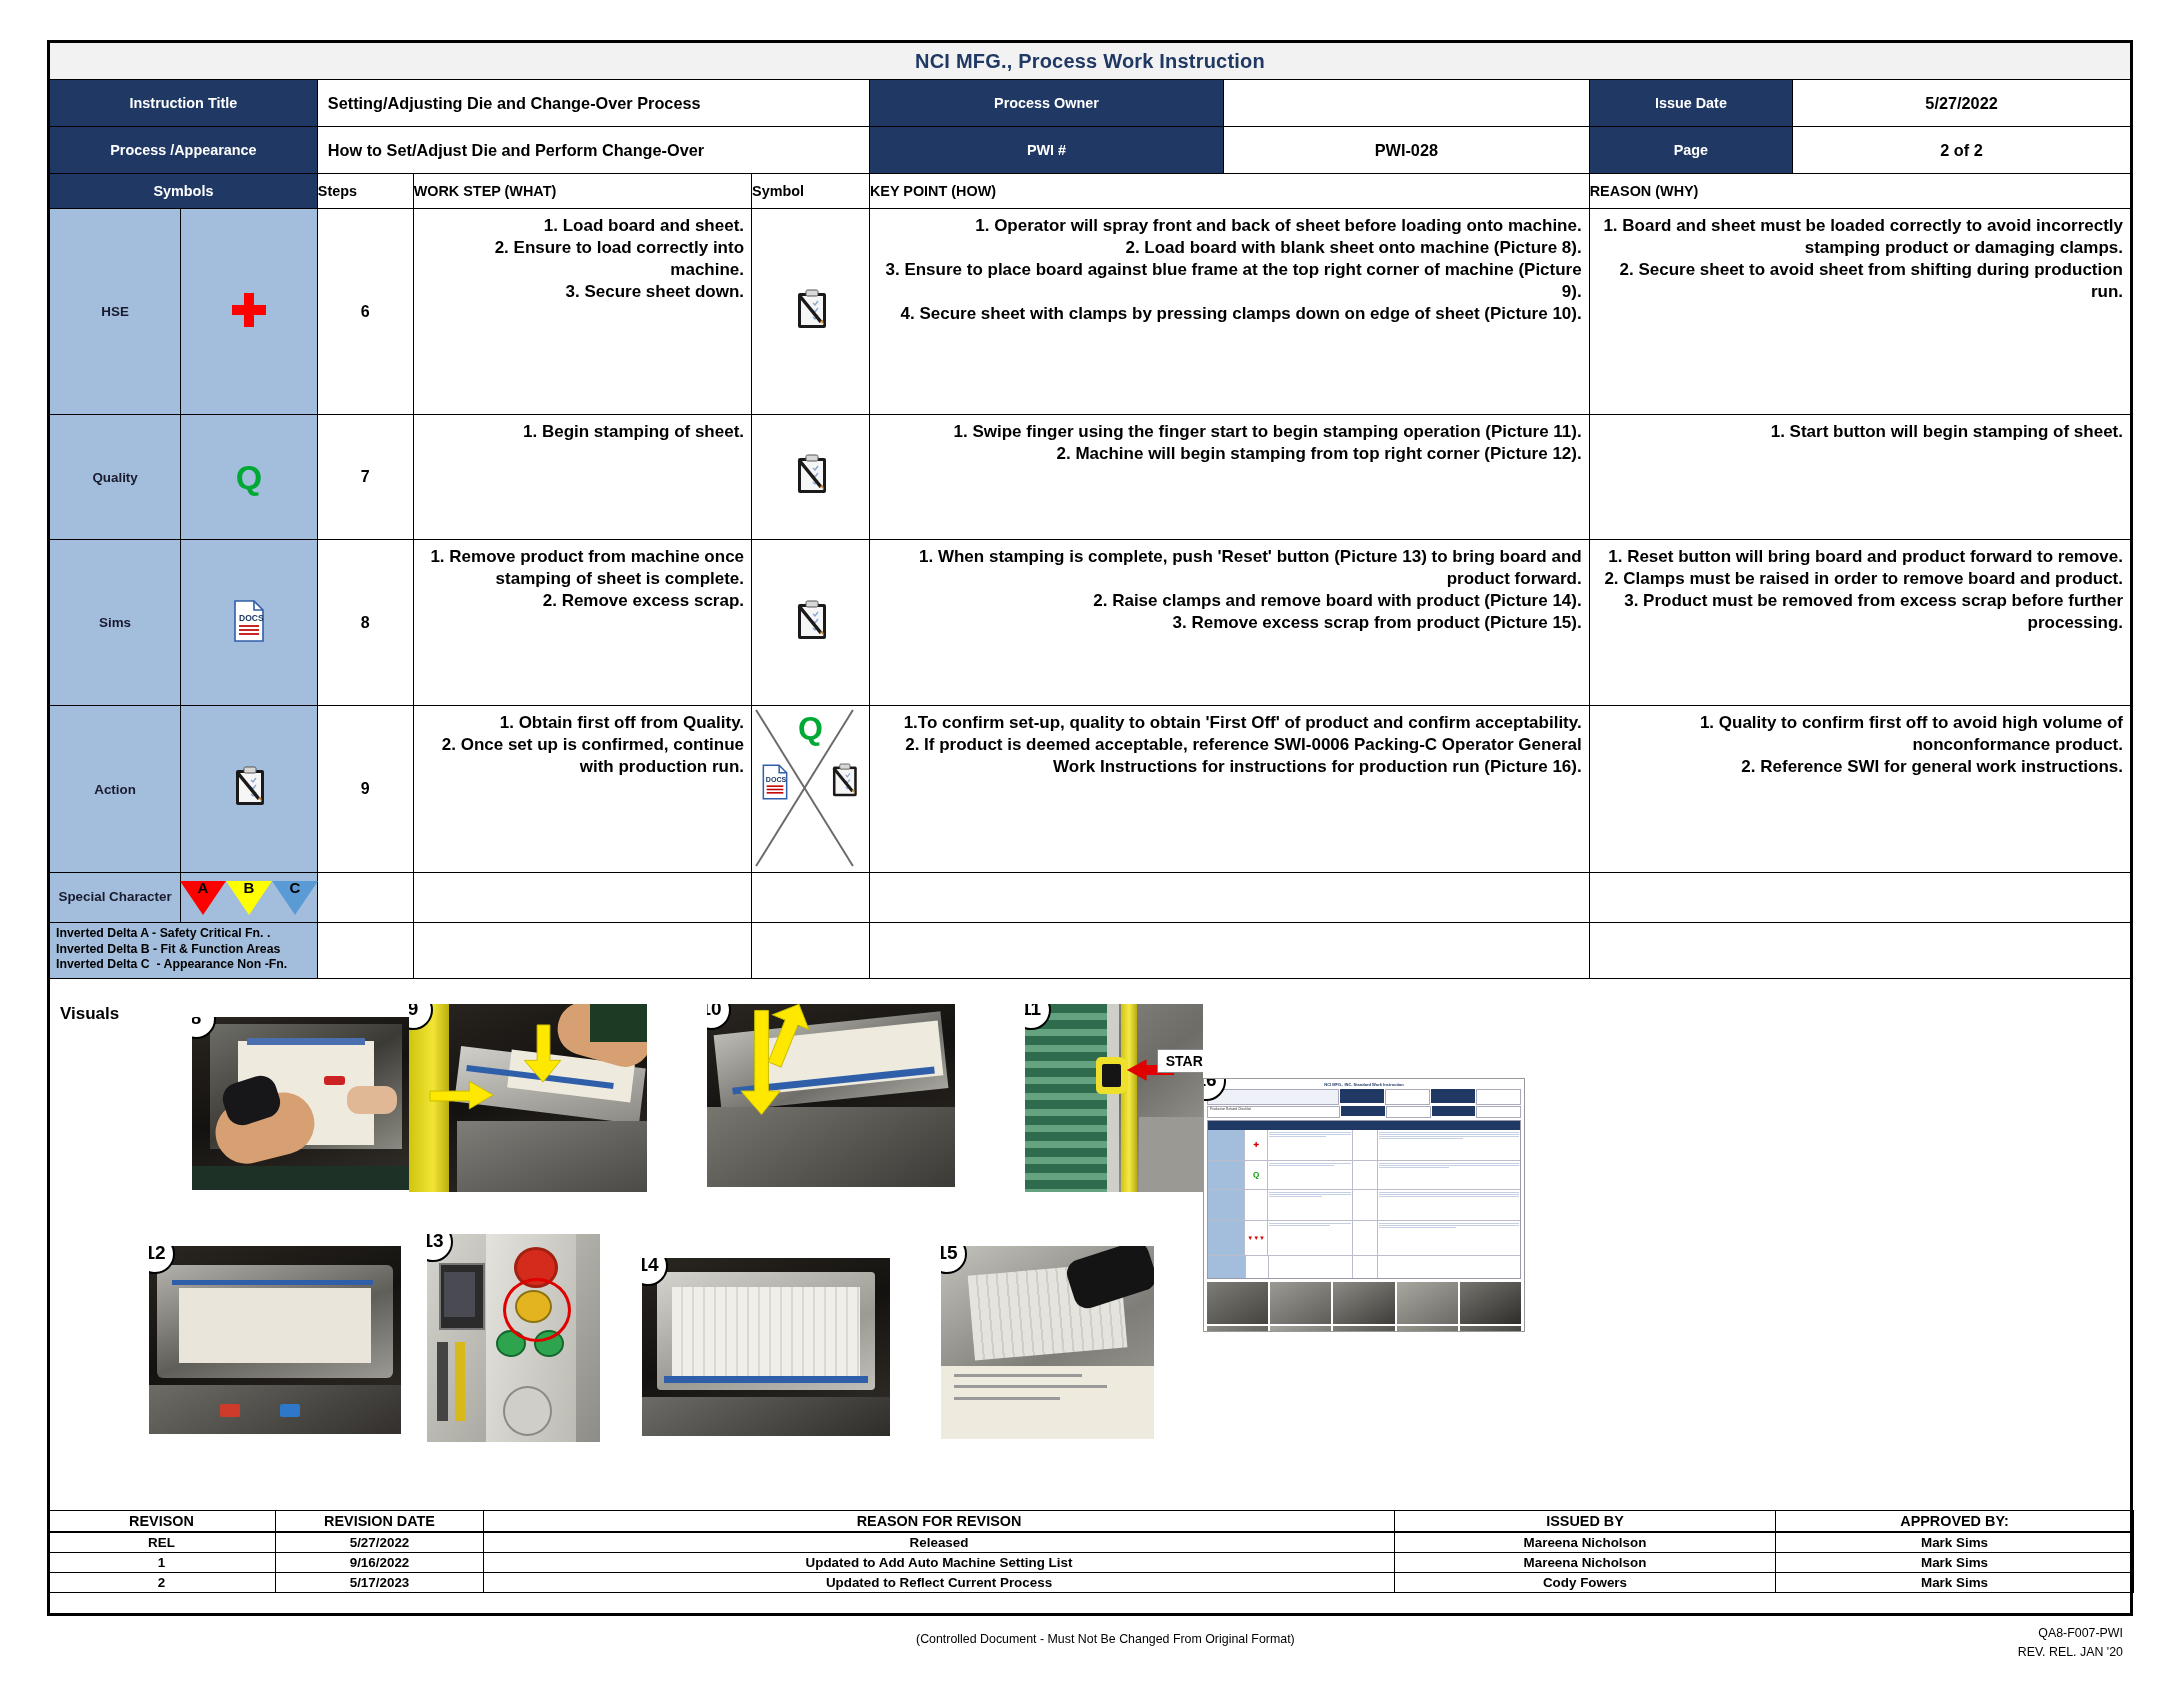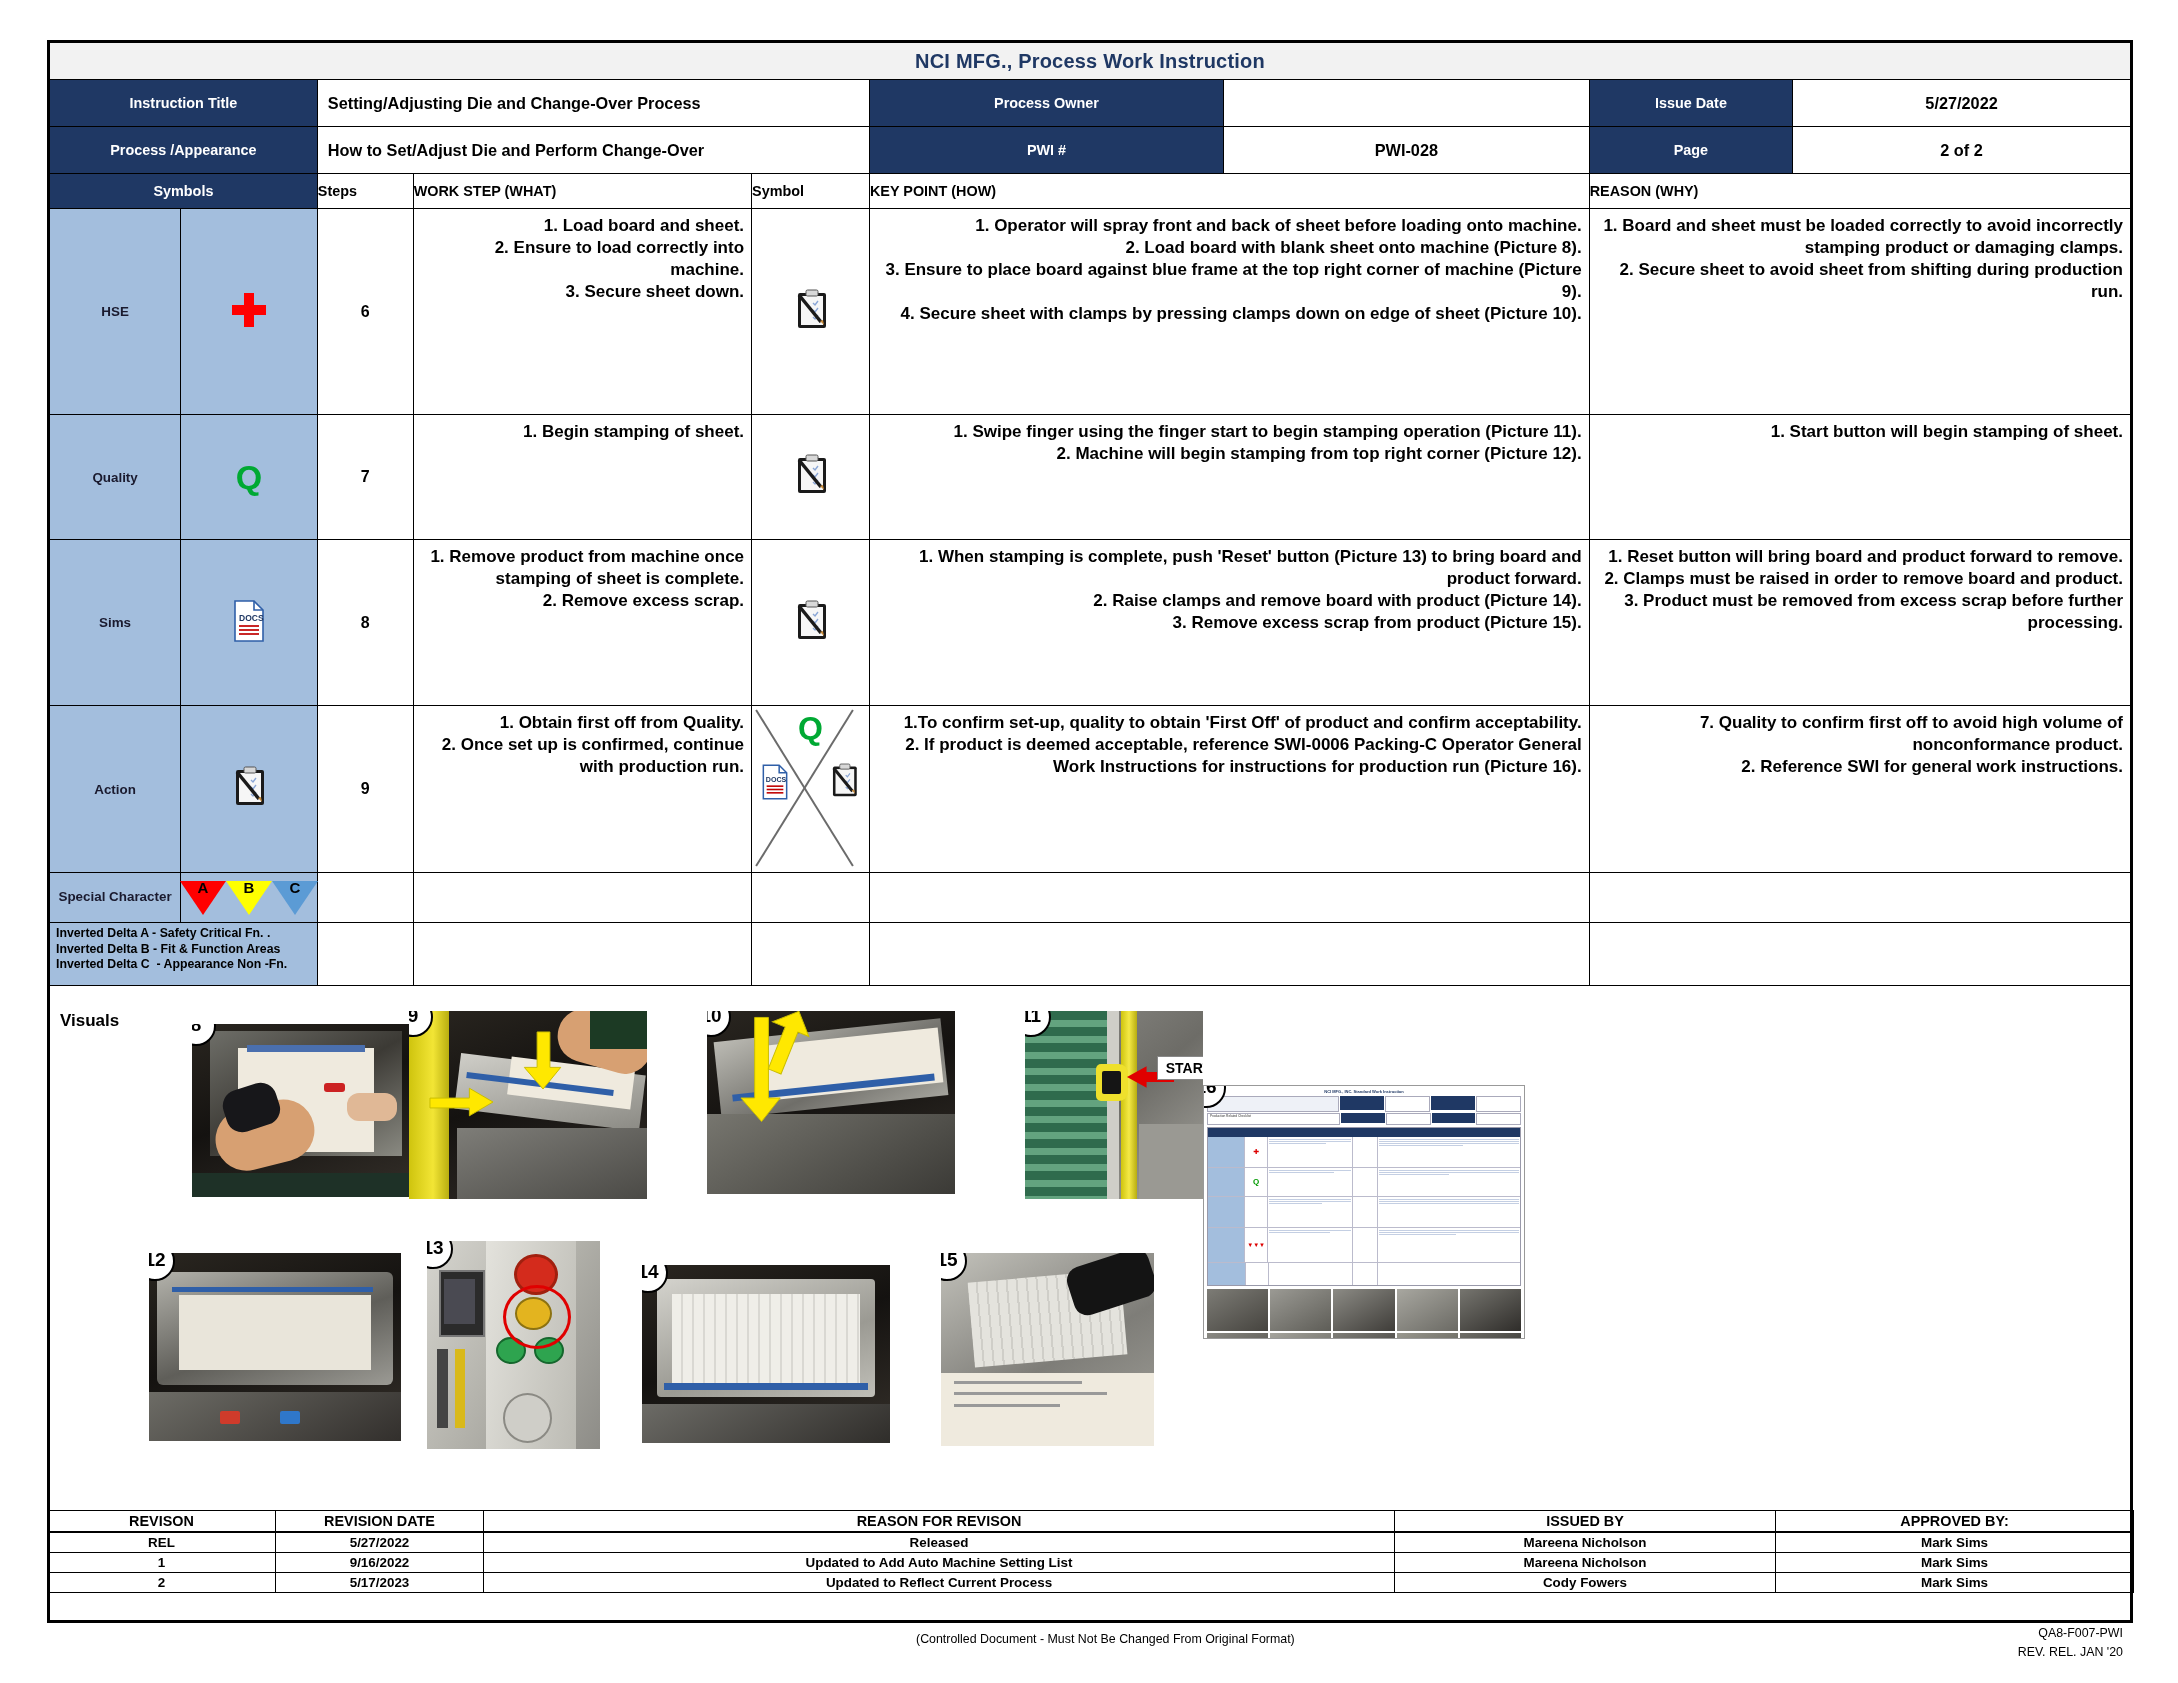--- a/index.html
+++ b/index.html
@@ -47,21 +47,21 @@
     font-size:17px;font-weight:bold;line-height:1.30;
     padding:6px 7px 6px 8px;vertical-align:top;text-align:right;
   }
   .txt div{white-space:pre-wrap;}
   .q-green{color:#00a933;font-weight:bold;font-size:34px;line-height:1;font-family:"Liberation Sans",sans-serif;}
 
   
   .tri-row{display:flex;justify-content:center;align-items:center;gap:0px;}
   .tri{width:0;height:0;position:relative;border-left:23px solid transparent;border-right:23px solid transparent;}
   .tri span{position:absolute;top:-36px;left:-7px;width:14px;text-align:center;font-size:15px;font-weight:bold;color:#000;}
-  .legend{font-size:12.3px;font-weight:bold;line-height:1.28;padding:3px 4px 12px 6px;text-align:left;}
+  .legend{font-size:12.3px;font-weight:bold;line-height:1.28;padding:3px 4px 5px 6px;text-align:left;}
 
   
   .visuals{position:relative;height:634px;background:#fff;}
   .vis-label{position:absolute;left:10px;top:25px;font-size:17px;font-weight:bold;}
   .photo{position:absolute;overflow:hidden;}
   .photo .frame{width:100%;height:100%;position:relative;overflow:hidden;}
   .badge{
     position:absolute;width:36px;height:36px;border-radius:50%;
     background:#fff;border:2.5px solid #000;
     font-size:19px;font-weight:bold;text-align:center;line-height:33px;z-index:9;
@@ -341,21 +341,21 @@
                 <path d="M29 32 l4 4 -1 -5z" fill="#c98b3a"></path>
               </svg>
             </div>
           </div>
         </td>
         <td class="wh txt">
               <div>1.To confirm set-up, quality to obtain 'First Off' of product and confirm acceptability.
 2. If product is deemed acceptable, reference SWI-0006 Packing-C Operator General Work Instructions for instructions for production run (Picture 16).</div>
             </td>
         <td class="wh txt">
-              <div>7. Quality to confirm first off to avoid high volume of nonconformance product.
+              <div>1. Quality to confirm first off to avoid high volume of nonconformance product.
 2. Reference SWI for general work instructions.</div>
             </td>
       </tr>
 
       <tr style="height:50px">
         <td class="blue cat" style="line-height:1.25">
               <div>Special Character</div>
             </td>
         <td class="blue">
           <div class="tri-row">

